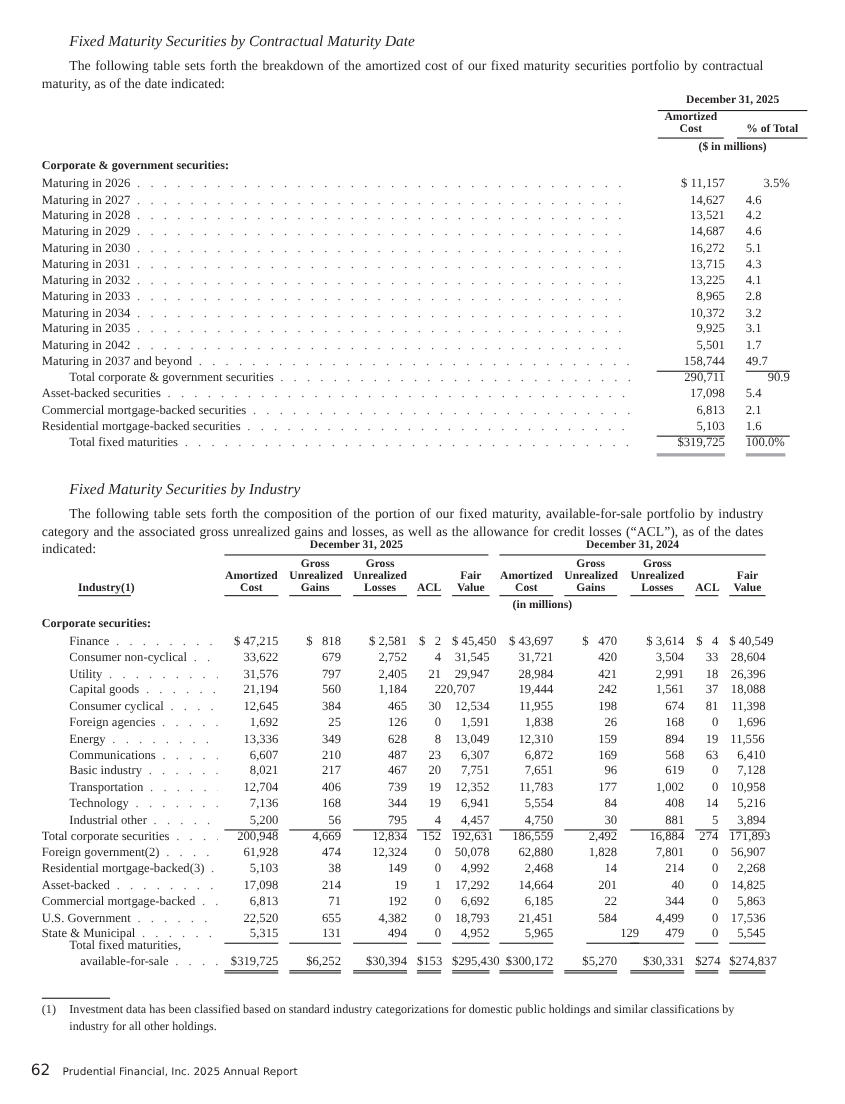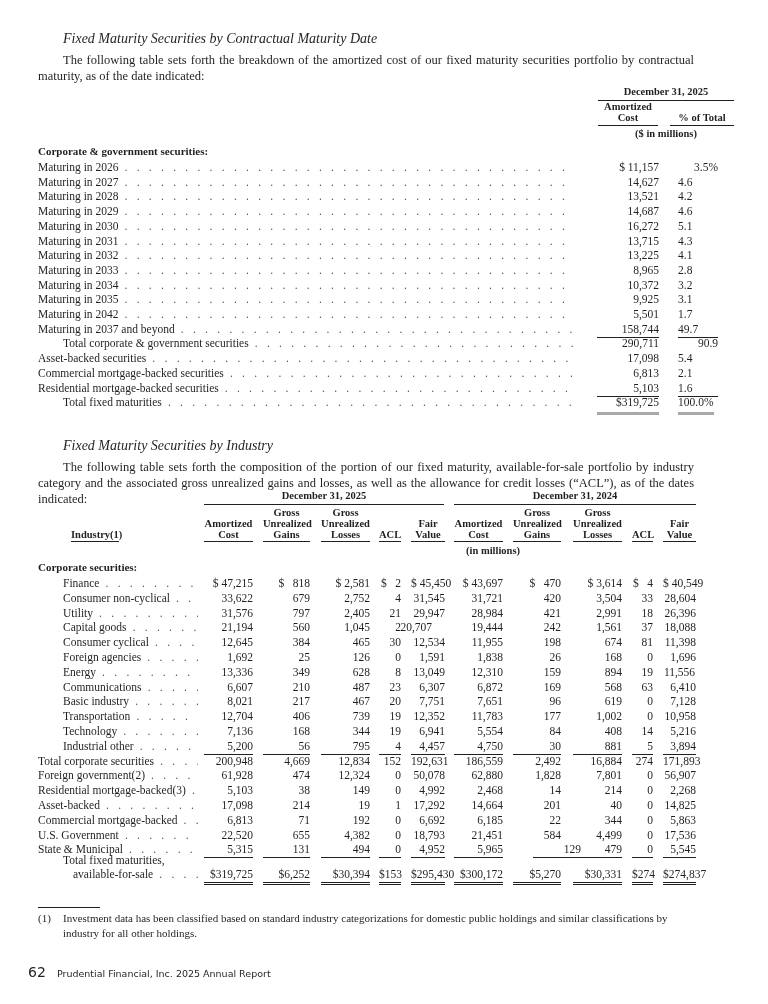--- a/index.html
+++ b/index.html
@@ -245,21 +245,21 @@
         <div class="num" style="left:416px;width:49px;white-space:pre;">28,984</div>
         <div class="num" style="left:475px;width:48px;white-space:pre;">421</div>
         <div class="num" style="left:535px;width:49px;white-space:pre;">2,991</div>
         <div class="num" style="left:594px;width:21px;white-space:pre;">18</div>
         <div class="num" style="left:625px;width:33px;white-space:pre;">26,396</div>
       </div>
       <div class="r2" style="top: 620px;">
         <div class="lbl" style="left:25px;width:135px"><span>Capital goods</span><span class="dots"> . . . . . . . . . . . . . . . . . .</span></div>
         <div class="num" style="left:166px;width:49px;white-space:pre;">21,194</div>
         <div class="num" style="left:225px;width:47px;white-space:pre;">560</div>
-        <div class="num" style="left:283px;width:49px;white-space:pre;">1,045</div>
+        <div class="num" style="left:283px;width:49px;white-space:pre;">1,184</div>
         <div class="num" style="left:341px;width:22px;white-space:pre;">2</div>
         <div class="num" style="left:360px;width:34px;white-space:pre;">20,707</div>
         <div class="num" style="left:416px;width:49px;white-space:pre;">19,444</div>
         <div class="num" style="left:475px;width:48px;white-space:pre;">242</div>
         <div class="num" style="left:535px;width:49px;white-space:pre;">1,561</div>
         <div class="num" style="left:594px;width:21px;white-space:pre;">37</div>
         <div class="num" style="left:625px;width:33px;white-space:pre;">18,088</div>
       </div>
       <div class="r2" style="top: 635px;">
         <div class="lbl" style="left:25px;width:135px"><span>Consumer cyclical</span><span class="dots"> . . . . . . . . . . . . . . . . . .</span></div>

